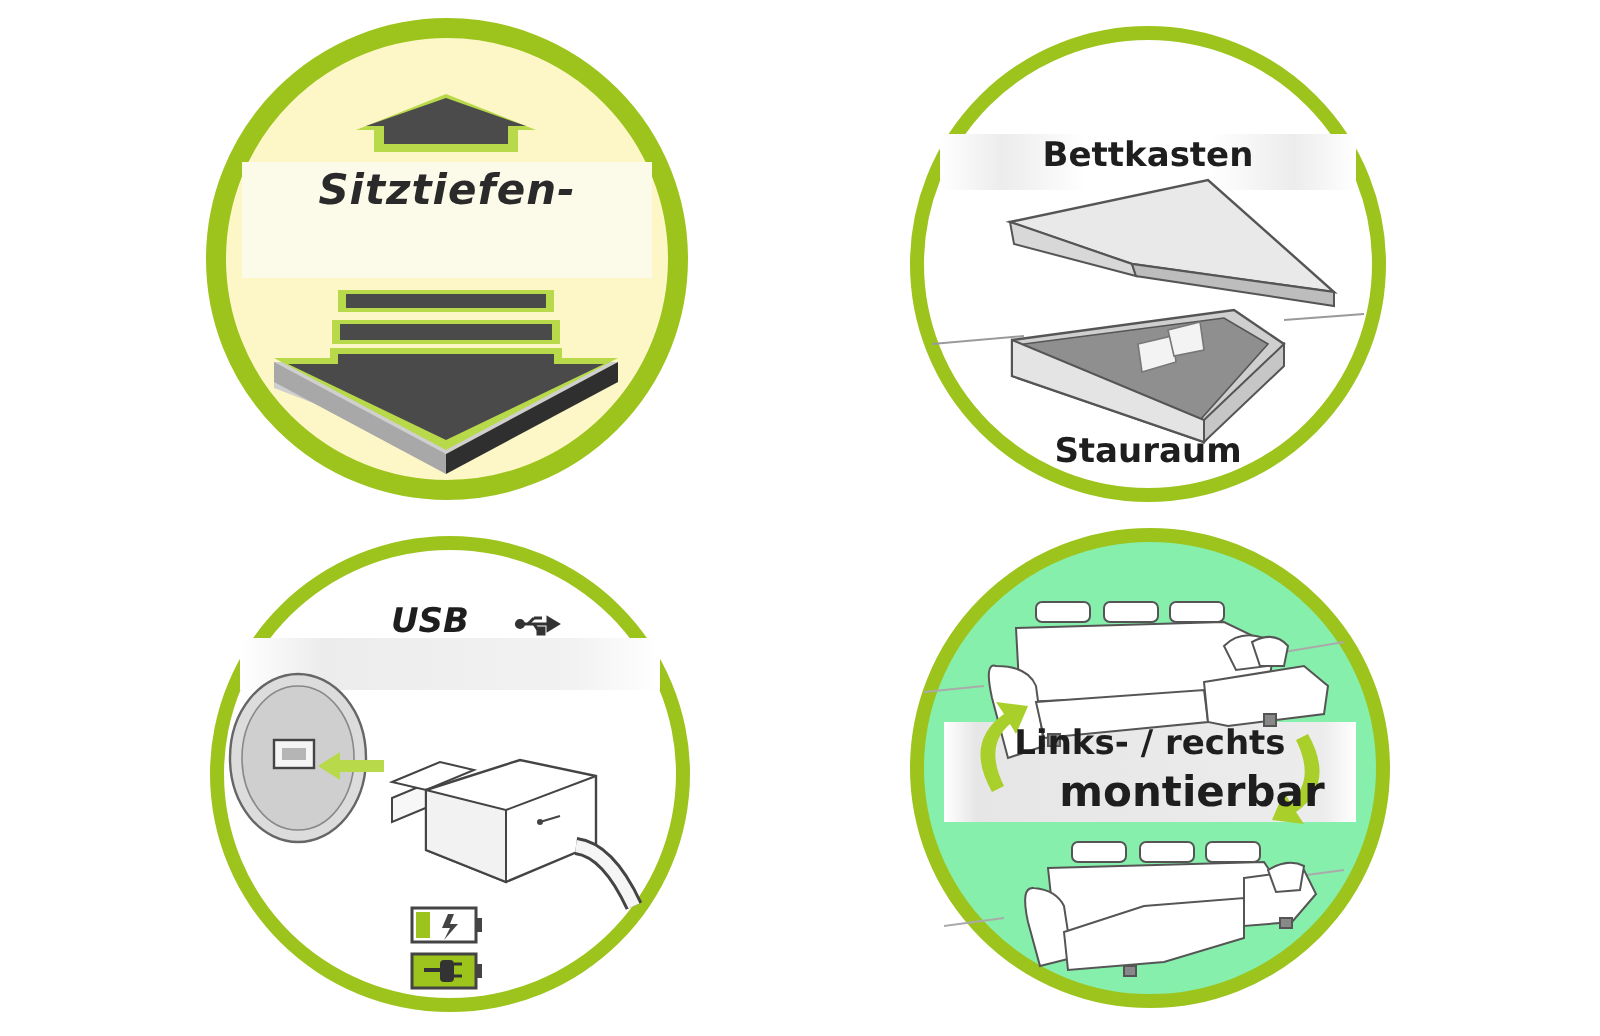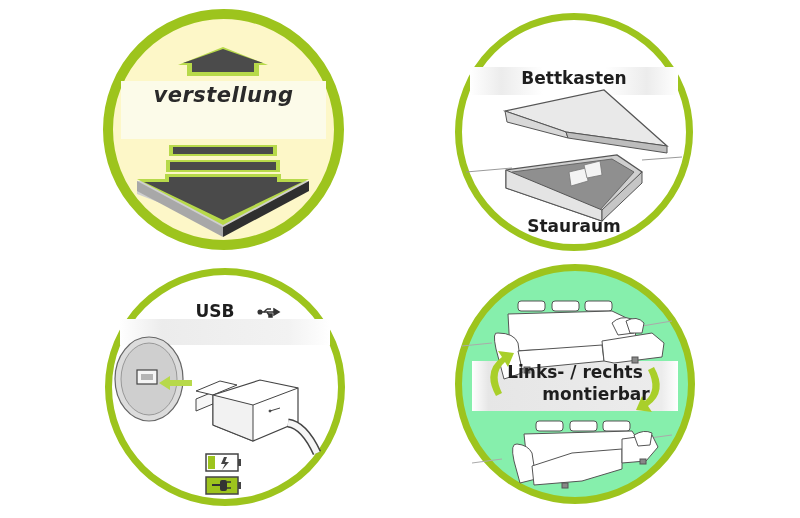--- a/index.html
+++ b/index.html
@@ -19,21 +19,21 @@
   #b2 .t2 { top: 196px; font-size: 17px; }
 
   #b3 { left: 105px; top: 268px; width: 240px; height: 238px; border: 7px solid #9dc41d; background: #ffffff; }
   #b3 .band { top: 44px; height: 26px; background: linear-gradient(90deg, #ffffff 0%, #ececec 20%, #f2f2f2 80%, #ffffff 100%); }
   #b3 .t1 { top: 26px; font-size: 17px; }
   #b3 .t2 { top: 46px; font-size: 17px; }
 
   #b4 { left: 455px; top: 264px; width: 240px; height: 240px; border: 7px solid #9dc41d; background: #86efac; }
   #b4 .band { top: 90px; height: 50px; left: 10px; right: 10px; background: linear-gradient(90deg, #ffffff 0%, #e6e6e6 8%, #ececec 92%, #ffffff 100%); }
   #b4 .t1 { top: 91px; font-size: 17px; }
-  #b4 .t2 { top: 113px; font-size: 17px; padding-left: 42px; }
+  #b4 .t2 { top: 113px; font-size: 21px; padding-left: 42px; }
 </style>
 </head>
 <body>
 
 <div class="badge" id="b1">
   <div class="band"></div>
   <svg width="221" height="221" viewBox="0 0 221 221">
 
     <polygon points="65,46 110,28 155,46 146,46 146,57 74,57 74,46" fill="#b7d94a"></polygon>
     <polygon points="70,44 110,30 150,44 141,44 141,53 79,53 79,44" fill="#4b4b4b"></polygon>
@@ -44,21 +44,21 @@
     <rect x="57" y="143" width="106" height="8" fill="#4a4a4a"></rect>
 
     <polygon points="24,162 52,162 52,157 168,157 168,162 196,162 110,208 24,175" fill="#cfcfcf"></polygon>
     <polygon points="110,208 196,162 196,172 110,218" fill="#2f2f2f"></polygon>
     <polygon points="24,162 110,208 110,218 24,172" fill="#a8a8a8"></polygon>
 
     <polygon points="24,160 52,160 52,155 168,155 168,160 196,160 110,206" fill="#b7d94a"></polygon>
     <polygon points="31,163 56,163 56,158 164,158 164,163 189,163 110,201" fill="#4a4a4a"></polygon>
   </svg>
   <div class="label">
-    <div>verstellung</div>
+    <div>Sitztiefen-</div>
   </div>
 </div>
 
 <div class="badge" id="b2">
   <div class="band"></div>
   <svg width="224" height="224" viewBox="0 0 224 224">
     <line x1="4" y1="152" x2="50" y2="148" stroke="#9a9a9a" stroke-width="1"></line>
     <line x1="180" y1="140" x2="220" y2="137" stroke="#9a9a9a" stroke-width="1"></line>
 
     <polygon points="43,91 142,70 205,126 104,112" fill="#e9e9e9" stroke="#555" stroke-width="1.2"></polygon>
@@ -119,21 +119,21 @@
 
     <g>
       <rect x="94" y="202" width="32" height="17" fill="#9dc41d" stroke="#444" stroke-width="1.5"></rect>
       <rect x="126" y="207" width="3" height="7" fill="#444"></rect>
       <rect x="108" y="205" width="7" height="11" rx="2" fill="#333"></rect>
       <line x1="100" y1="210" x2="108" y2="210" stroke="#333" stroke-width="2"></line>
       <line x1="115" y1="207" x2="119" y2="207" stroke="#333" stroke-width="1.5"></line>
       <line x1="115" y1="213" x2="119" y2="213" stroke="#333" stroke-width="1.5"></line>
     </g>
   </svg>
-  <div class="label t1" style="padding-right:20px;">USB</div>
+  <div class="label t1" style="padding-right:20px;font-style:italic;">USB</div>
 </div>
 
 <div class="badge" id="b4">
   <div class="band"></div>
   <svg width="226" height="226" viewBox="0 0 226 226">
     <g stroke="#555" stroke-width="1" fill="#ffffff">
 
       <line x1="0" y1="75" x2="30" y2="72" stroke="#aaa"></line>
       <line x1="180" y1="55" x2="210" y2="50" stroke="#aaa"></line>
       <rect x="56" y="30" width="27" height="10" rx="3"></rect>

